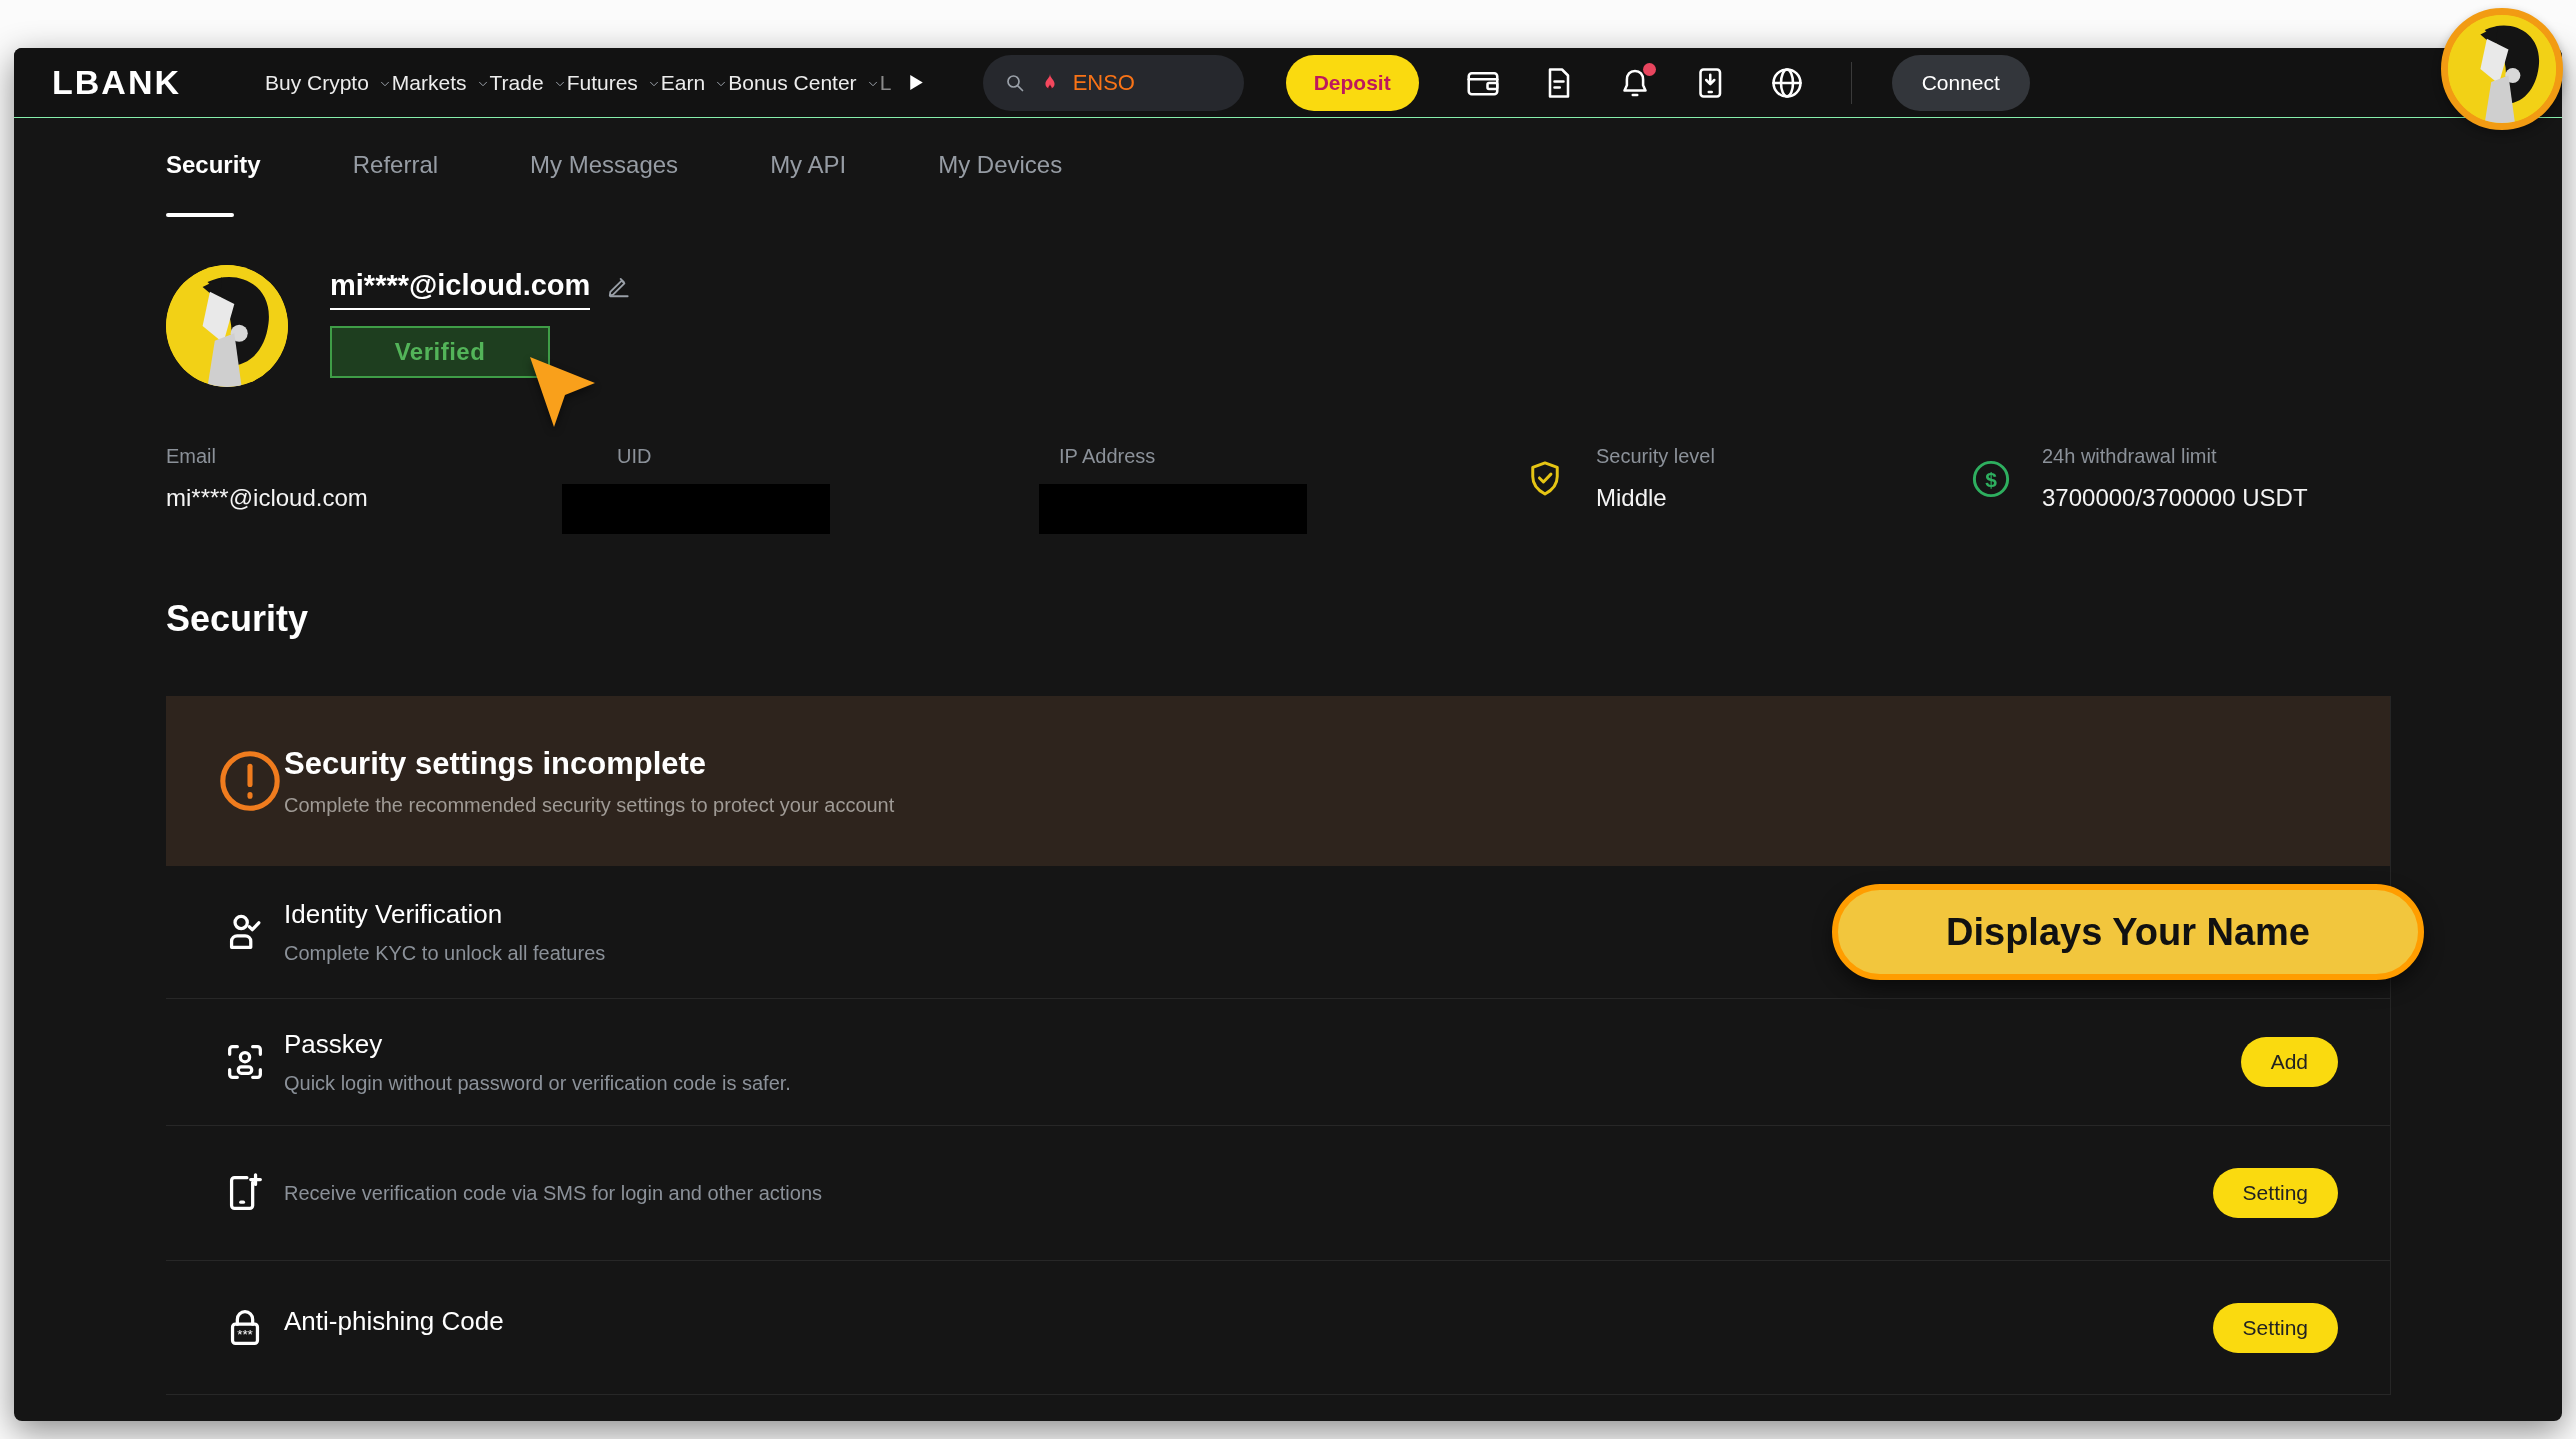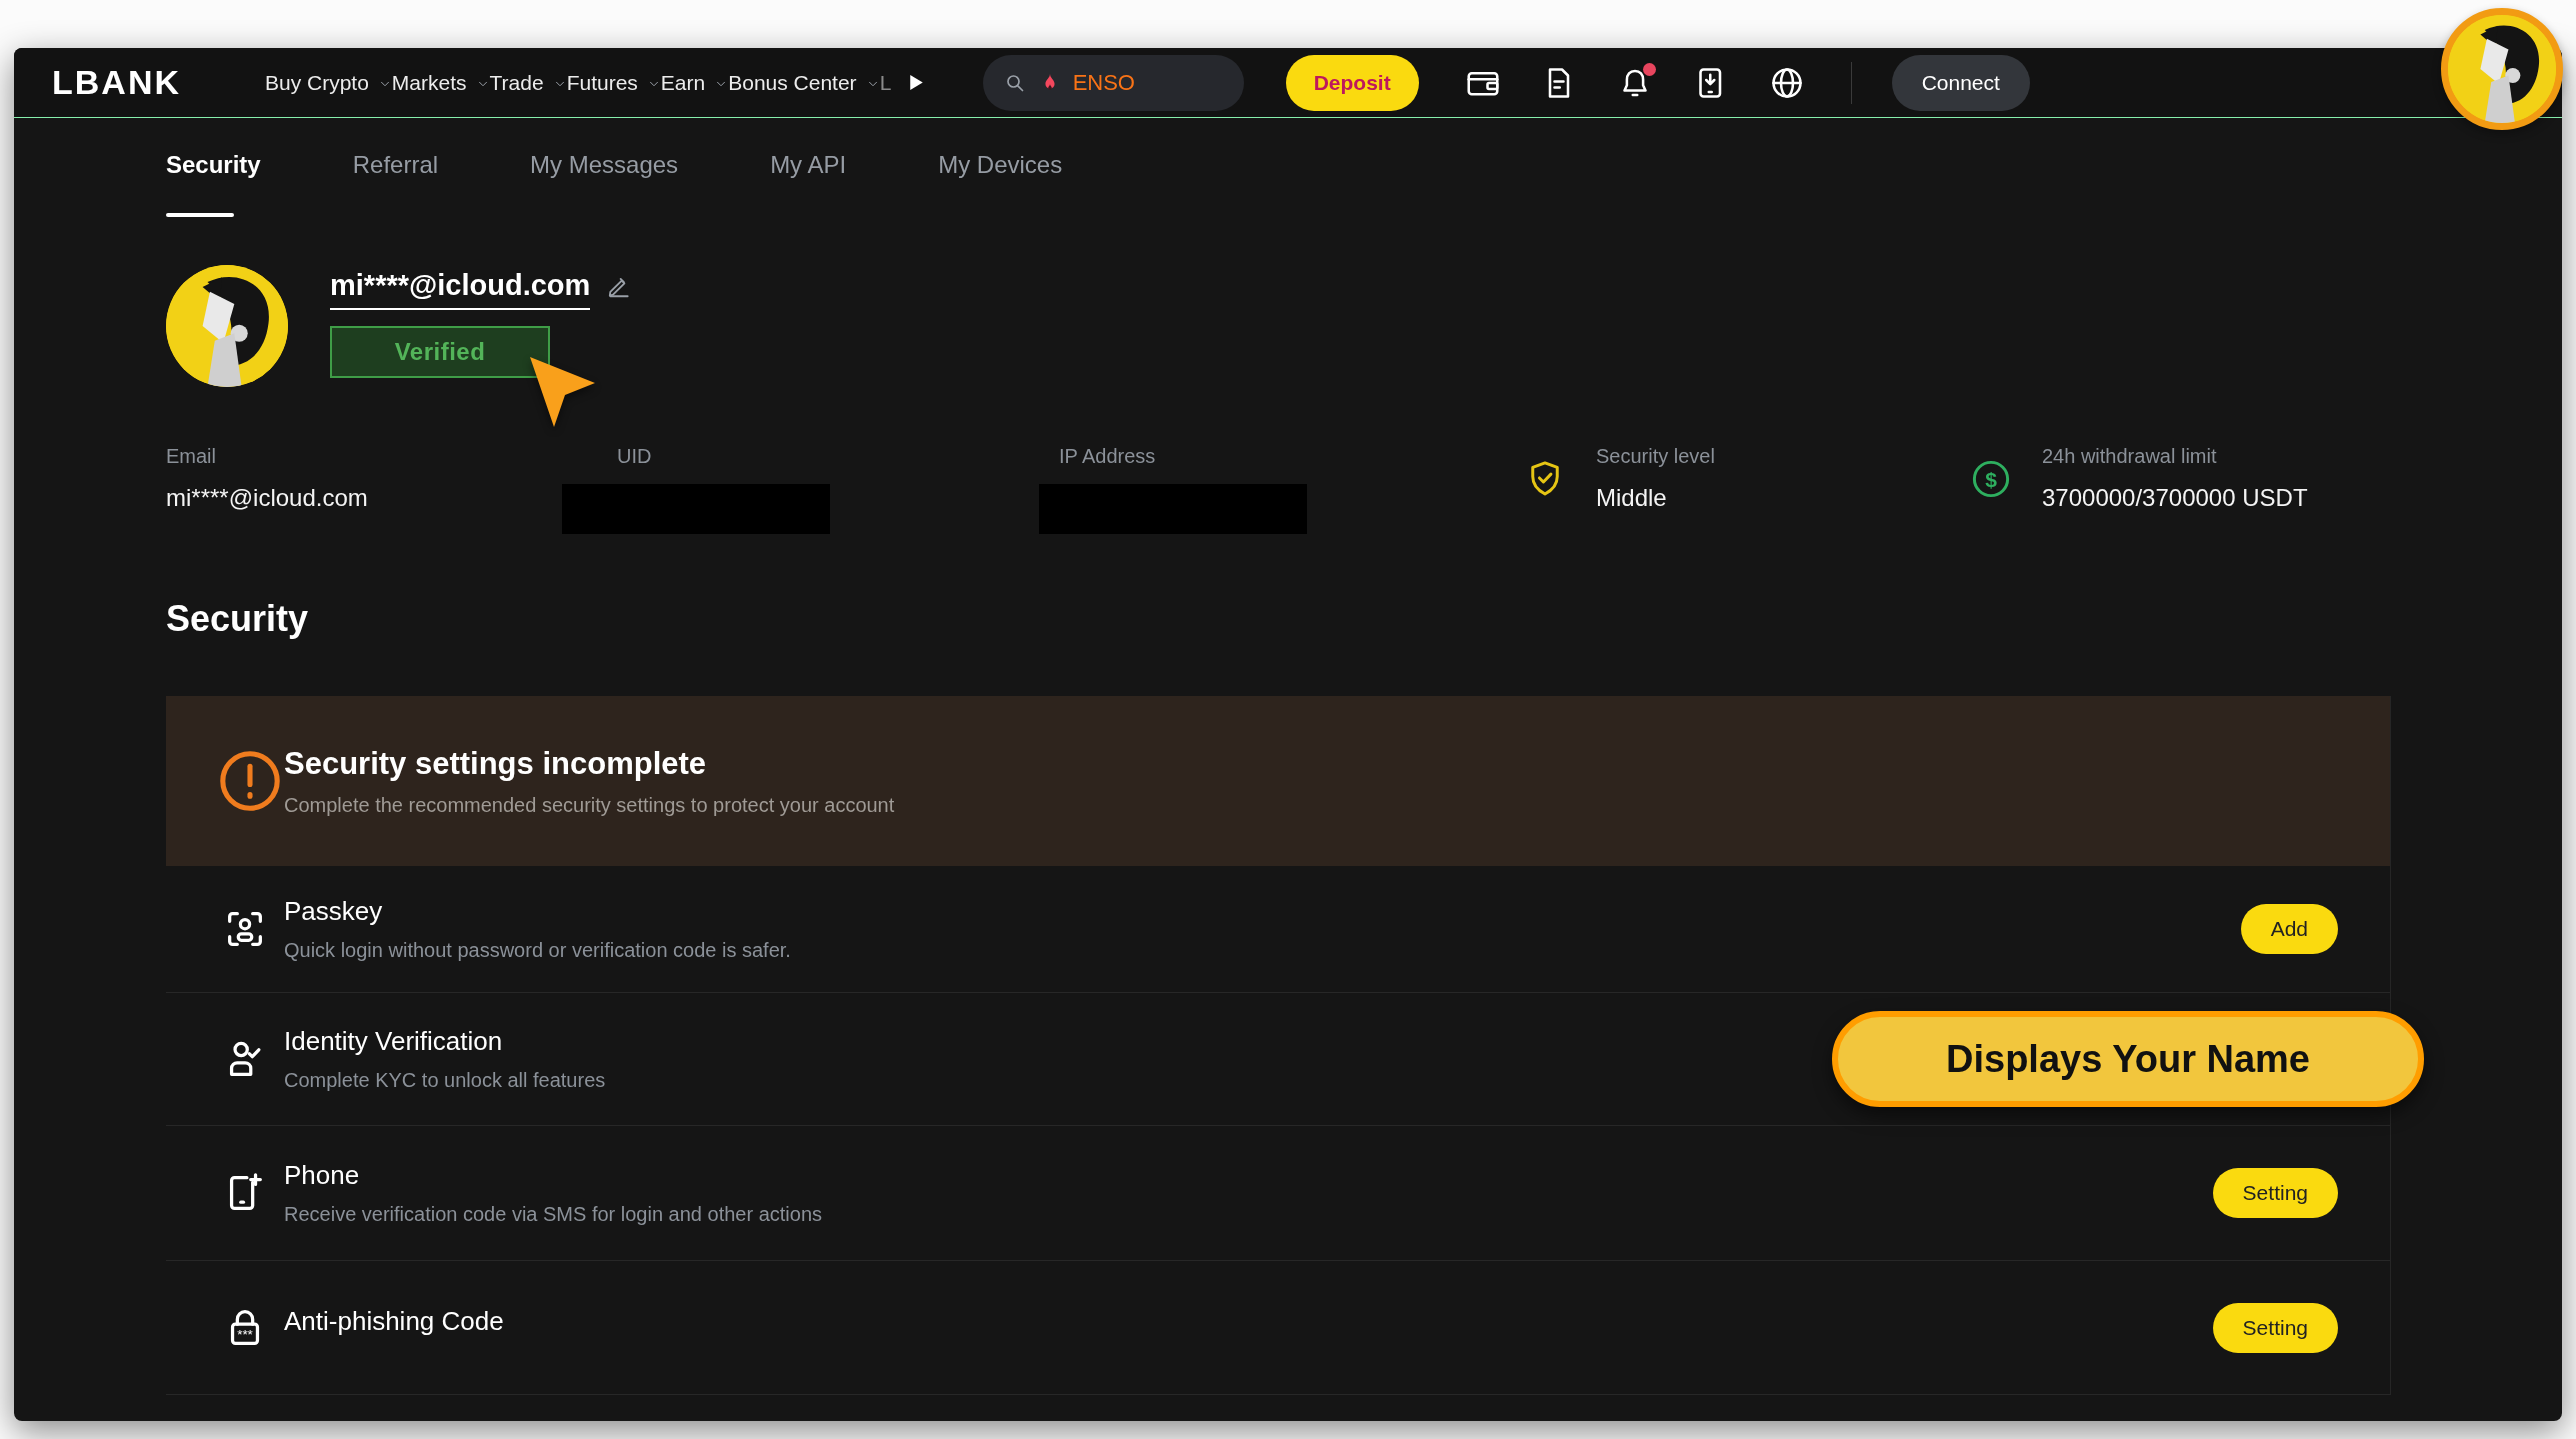--- a/index.html
+++ b/index.html
@@ -308,63 +308,62 @@
             <circle cx="12" cy="12" r="9.6"></circle>
             <path d="M12 6.8v6.4"></path>
             <path d="M12 16.8v.6"></path>
           </svg>
         <div>
           <div class="alert-title">Security settings incomplete</div>
           <div class="alert-desc">Complete the recommended security settings to protect your account</div>
         </div>
       </div>
 
+      <div class="sec-row h133">
+        <span class="row-icon">
+          <svg class="ic" viewBox="0 0 24 24">
+              <circle cx="10" cy="7" r="3.2"></circle>
+              <path d="M14.2 9.2l1.6 1.6 3.4-3.6"></path>
+              <path d="M5 20v-3.2c0-1.6 1.3-2.8 2.9-2.8h4.2c1.6 0 2.9 1.2 2.9 2.8V20z"></path>
+            </svg>
+        </span>
+        <div>
+          <div class="row-title">Identity Verification</div>
+          <div class="row-desc">Complete KYC to unlock all features</div>
+        </div>
+        <div class="callout">Displays Your Name</div>
+      </div>
+
       <div class="sec-row h127">
         <span class="row-icon">
           <svg class="ic" viewBox="0 0 24 24">
               <path d="M4 8V5.5A1.5 1.5 0 0 1 5.5 4H8"></path>
               <path d="M16 4h2.5A1.5 1.5 0 0 1 20 5.5V8"></path>
               <path d="M20 16v2.5a1.5 1.5 0 0 1-1.5 1.5H16"></path>
               <path d="M8 20H5.5A1.5 1.5 0 0 1 4 18.5V16"></path>
               <circle cx="12" cy="9.5" r="2.4"></circle>
               <rect x="8.5" y="14.5" width="7" height="3.4" rx="1.6"></rect>
             </svg>
         </span>
         <div>
           <div class="row-title">Passkey</div>
           <div class="row-desc">Quick login without password or verification code is safer.</div>
         </div>
         <button class="btn-pill">Add</button>
       </div>
 
-      <div class="sec-row h133">
-        <span class="row-icon">
-          <svg class="ic" viewBox="0 0 24 24">
-              <circle cx="10" cy="7" r="3.2"></circle>
-              <path d="M14.2 9.2l1.6 1.6 3.4-3.6"></path>
-              <path d="M5 20v-3.2c0-1.6 1.3-2.8 2.9-2.8h4.2c1.6 0 2.9 1.2 2.9 2.8V20z"></path>
-            </svg>
-        </span>
-        <div>
-          <div class="row-title">Identity Verification</div>
-          <div class="row-desc">Complete KYC to unlock all features</div>
-        </div>
-        <div class="callout">Displays Your Name</div>
-      </div>
-
       <div class="sec-row h135">
         <span class="row-icon">
           <svg class="ic" viewBox="0 0 24 24">
               <path d="M16 6.5v12A1.5 1.5 0 0 1 14.5 20h-8A1.5 1.5 0 0 1 5 18.5v-13A1.5 1.5 0 0 1 6.5 4H13"></path>
               <path d="M17.5 2.5v5M15 5h5"></path>
               <path d="M9.8 16.8h1.4"></path>
             </svg>
         </span>
         <div>
-          <div class="row-title">Phone</div>
           <div class="row-desc">Receive verification code via SMS for login and other actions</div>
         </div>
         <button class="btn-pill">Setting</button>
       </div>
 
       <div class="sec-row h134">
         <span class="row-icon">
           <svg class="ic" viewBox="0 0 24 24">
               <path d="M8 10V7.5a4 4 0 0 1 8 0V10"></path>
               <rect x="5.5" y="10" width="13" height="10" rx="1.5"></rect>

